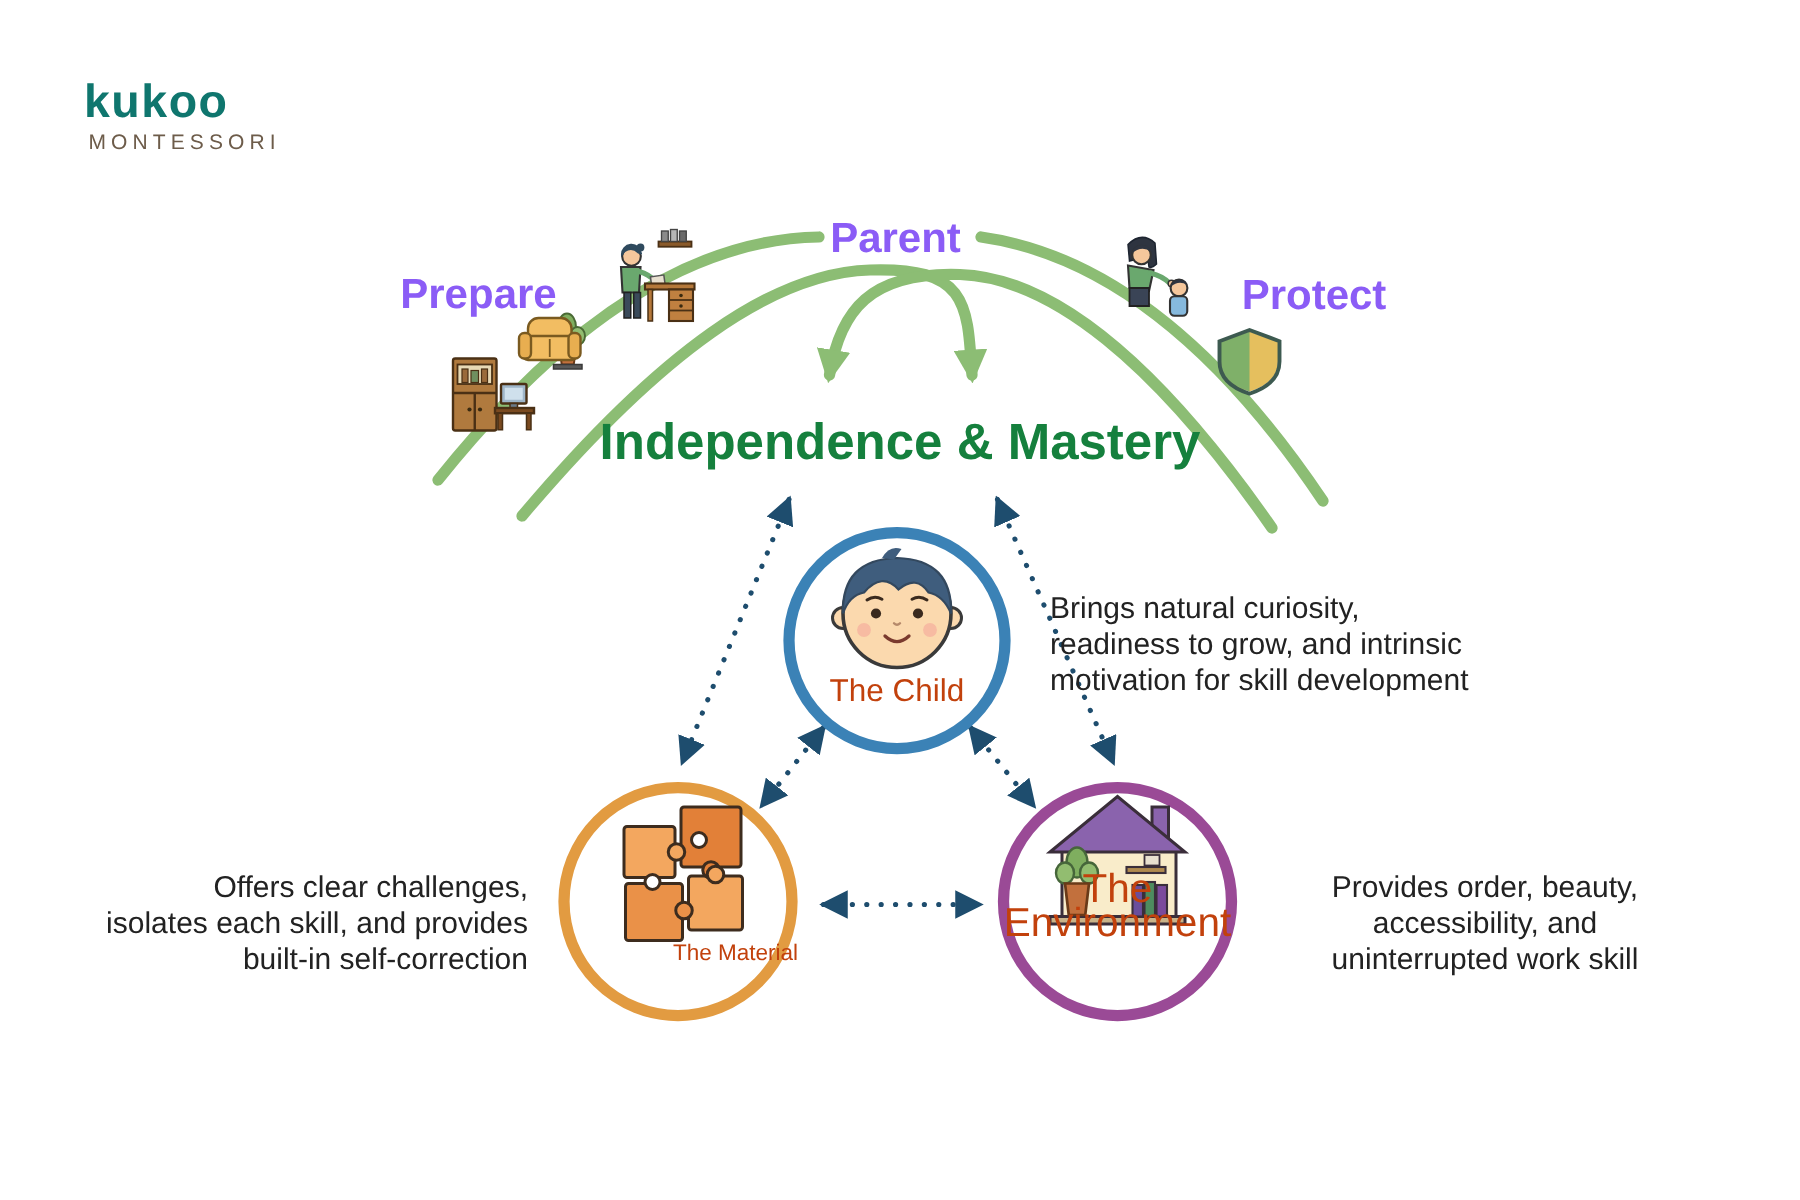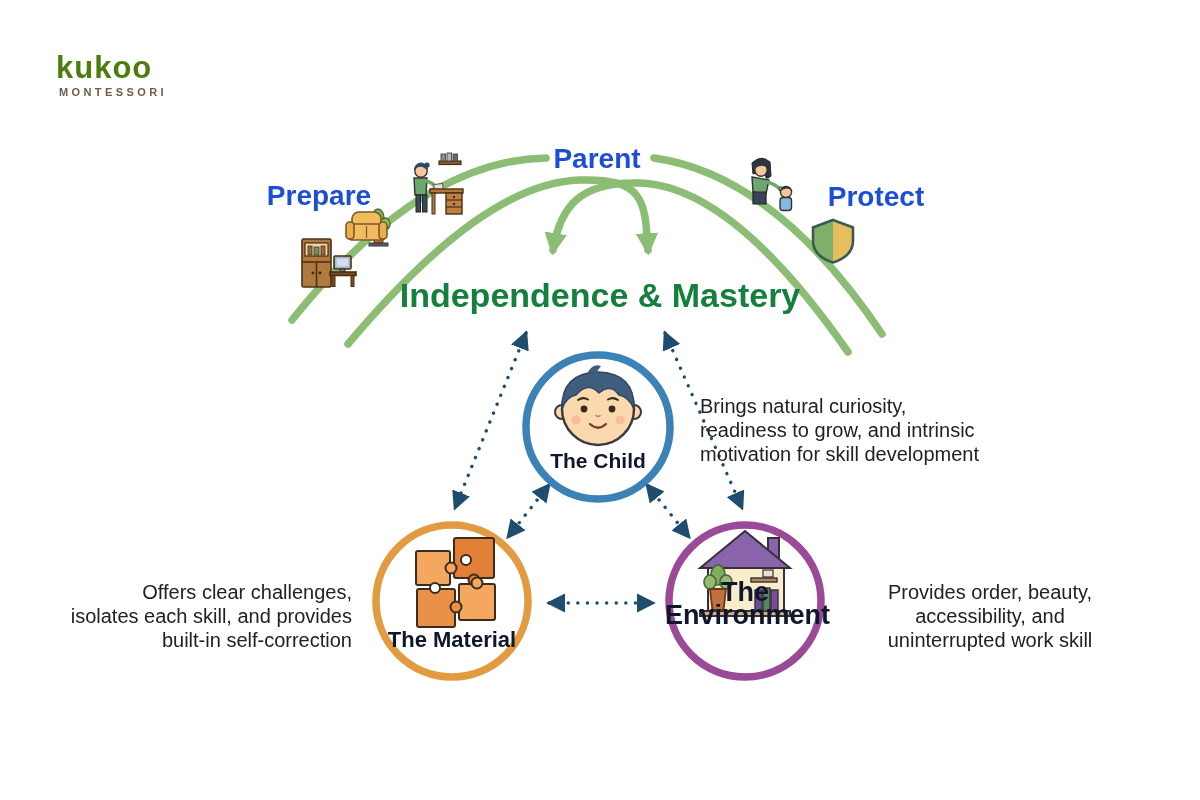--- a/index.html
+++ b/index.html
@@ -2,30 +2,30 @@
 <html><head>
 <meta charset="utf-8">
 <style>
   html,body{margin:0;padding:0;background:#ffffff;}
   .canvas{
     position:relative;width:1200px;height:800px;background:#ffffff;overflow:hidden;
     font-family:"Liberation Sans","DejaVu Sans",sans-serif;
   }
   .abs{position:absolute;}
   svg.layer{position:absolute;left:0;top:0;width:1200px;height:800px;}
-  .logo-brand{left:56px;top:50px;font-size:31px;font-weight:600;color:#4d7c0f;letter-spacing:1px;}
-  .logo-sub{left:59px;top:86px;font-size:11px;font-weight:700;color:#6d5c4a;letter-spacing:3.4px;}
-  .arc-label{font-size:28px;font-weight:700;color:#1d4ed8;text-align:center;width:160px;}
+  .logo-brand{left:56px;top:50px;font-size:31px;font-weight:600;color:#0f766e;letter-spacing:1px;}
+  .logo-sub{left:59px;top:86px;font-size:14px;font-weight:400;color:#6d5c4a;letter-spacing:3.4px;}
+  .arc-label{font-size:28px;font-weight:700;color:#8b5cf6;text-align:center;width:160px;}
   .lbl-prepare{left:239px;top:180px;}
   .lbl-parent{left:517px;top:143px;}
   .lbl-protect{left:796px;top:181px;}
   .main-title{left:340px;top:276px;width:520px;text-align:center;font-size:34px;font-weight:700;color:#15803d;letter-spacing:0px;}
-  .circle-label{font-weight:700;color:#0f172a;text-align:center;}
+  .circle-label{font-weight:400;color:#c2410c;text-align:center;}
   .lbl-child{left:521px;top:449px;width:154px;font-size:21px;}
-  .lbl-material{left:372px;top:627px;width:160px;font-size:22px;}
+  .lbl-material{left:372px;top:627px;width:160px;font-size:15px;text-align:right;}
   .lbl-env{left:665px;top:581px;width:160px;font-size:27px;line-height:23px;}
   .desc{font-size:20px;color:#222222;line-height:24px;}
   .desc span{display:block;}
   .desc-child{left:700px;top:394px;width:310px;text-align:left;}
   .desc-material{left:40px;top:580px;width:312px;text-align:right;}
   .desc-env{left:845px;top:580px;width:290px;text-align:center;}
 </style>
 </head>
 <body>
 

